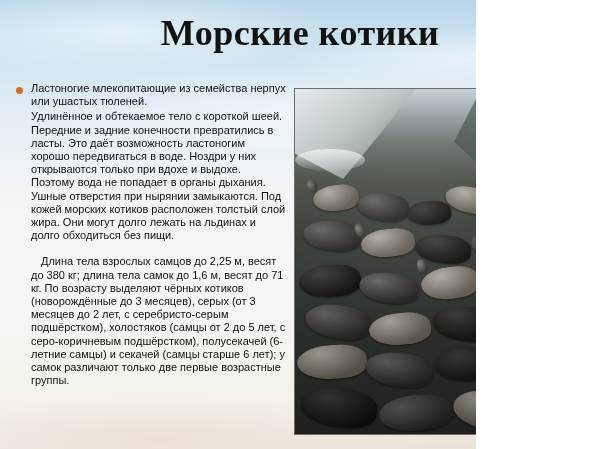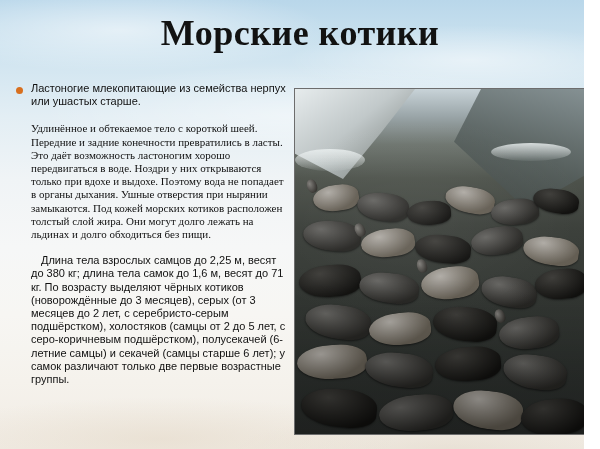--- a/index.html
+++ b/index.html
@@ -7,21 +7,21 @@
     padding: 0;
   }
   body {
     width: 600px;
     height: 449px;
     font-family: "Liberation Sans", sans-serif;
     overflow: hidden;
   }
   .slide {
     position: relative;
-    width: 584px;
+    width: 476px;
     height: 449px;
     background:
       linear-gradient(to bottom,
         #b9d7ea 0%,
         #cfe4f0 12%,
         #e3eef4 26%,
         #f0f4f6 40%,
         #f6f7f7 55%,
         #f7f6f3 70%,
         #f5f2ec 85%,
@@ -89,24 +89,23 @@
     font-size: 11px;
     line-height: 13.2px;
     color: #111111;
     text-align: left;
     margin: 0;
   }
   .para.first {
     flex: 1 1 auto;
   }
   .para.indent {
-    margin-top: 14px;
+    margin-top: 2px;
     padding-left: 17px;
     text-indent: 0;
-    font-family: Liberation Serif, serif;
   }
   .para.indent-first {
     margin-top: 13px;
     padding-left: 17px;
     text-indent: 10px;
   }
 
   .photo {
     position: absolute;
     left: 294px;
@@ -179,21 +178,21 @@
 <body>
 
 <div class="slide">
 
   <div class="title">Морские котики</div>
 
   <div class="body-col">
 
     <div class="bullet-row">
       <span class="bullet-dot"></span>
-      <p class="para first">Ластоногие млекопитающие из семейства нерпух или ушастых старше.</p>
+      <p class="para first">Ластоногие млекопитающие из семейства нерпух или ушастых тюленей.</p>
     </div>
 
     <p class="para indent">Удлинённое и обтекаемое тело с короткой шеей. Передние и задние конечности превратились в ласты.  Это даёт возможность ластоногим хорошо передвигаться в воде. Ноздри у них открываются только при вдохе и выдохе. Поэтому вода не попадает в органы дыхания. Ушные отверстия при нырянии замыкаются. Под кожей морских котиков расположен толстый слой жира. Они могут долго лежать на льдинах и долго обходиться без пищи.</p>
 
     <p class="para indent-first">Длина тела взрослых самцов до 2,25 м, весят до 380 кг; длина тела самок до 1,6 м, весят до 71 кг. По возрасту выделяют чёрных котиков (новорождённые до 3 месяцев), серых (от 3 месяцев до 2 лет, с серебристо-серым подшёрстком), холостяков (самцы от 2 до 5 лет, с серо-коричневым подшёрстком), полусекачей (6-летние самцы) и секачей (самцы старше 6 лет); у самок различают только две первые возрастные группы.</p>
 
   </div>
 
   <div class="photo">
     <div class="photo-canvas">

